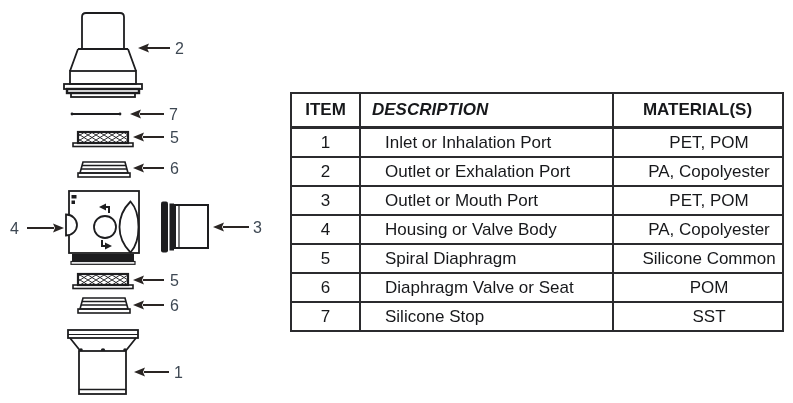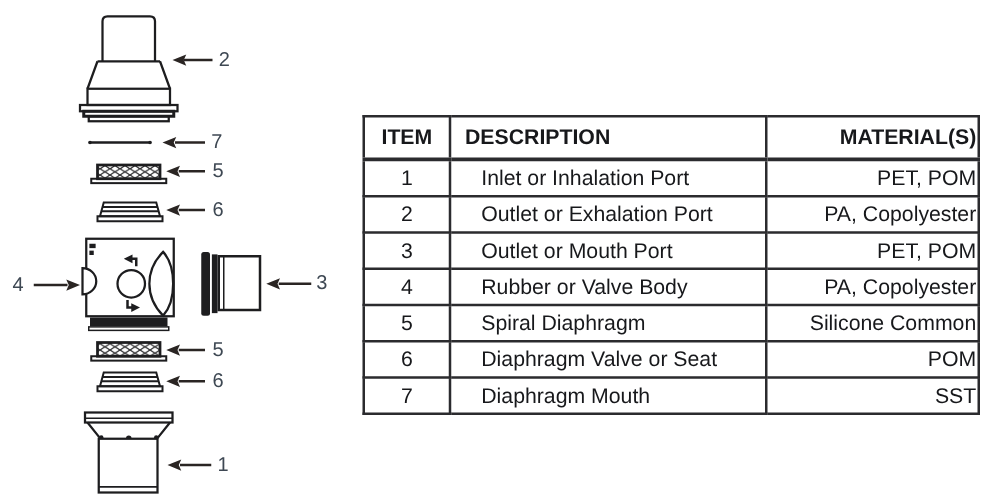--- a/index.html
+++ b/index.html
@@ -14,22 +14,22 @@
   table.parts {
     border-collapse:collapse; table-layout:fixed; width:483px;
     font-family:"Liberation Sans", sans-serif;
     font-size:17px; color:#17181b;
   }
   table.parts th, table.parts td { border:2px solid #2b2b2e; overflow:hidden; white-space:nowrap;margin-top:44px; }
   table.parts th { height:30px; font-weight:bold; font-size:17px; border-bottom-width:3px; }
   table.parts td { height:25px; }
   .c-item { width:65px; text-align:center; }
   .c-desc { width:239px; text-align:left; padding-left:24px; }
-  .c-mat  { width:167px; text-align:right; padding-left:23px; }
-  th.c-desc { padding-left:11px; }
+  .c-mat  { width:167px; text-align:center; padding-left:23px; }
+  th.c-desc { padding-left:11px;font-style:italic; }
   th.c-mat  { padding-left:0; }
   svg text.callout {
     font-family:"Liberation Sans", sans-serif;
     font-size:16px; fill:#3e4853;
   }
 </style>
 </head>
 <body>
 
 <div class="page">
@@ -187,35 +187,35 @@
           <td class="c-desc">Outlet or Exhalation Port</td>
           <td class="c-mat">PA, Copolyester</td>
         </tr>
         <tr>
           <td class="c-item">3</td>
           <td class="c-desc">Outlet or Mouth Port</td>
           <td class="c-mat">PET, POM</td>
         </tr>
         <tr>
           <td class="c-item">4</td>
-          <td class="c-desc">Rubber or Valve Body</td>
+          <td class="c-desc">Housing or Valve Body</td>
           <td class="c-mat">PA, Copolyester</td>
         </tr>
         <tr>
           <td class="c-item">5</td>
           <td class="c-desc">Spiral Diaphragm</td>
           <td class="c-mat">Silicone Common</td>
         </tr>
         <tr>
           <td class="c-item">6</td>
           <td class="c-desc">Diaphragm Valve or Seat</td>
           <td class="c-mat">POM</td>
         </tr>
         <tr>
           <td class="c-item">7</td>
-          <td class="c-desc">Diaphragm Mouth</td>
+          <td class="c-desc">Silicone Stop</td>
           <td class="c-mat">SST</td>
         </tr>
       </tbody>
     </table>
   </div>
 
 </div>
 
 </body></html>

